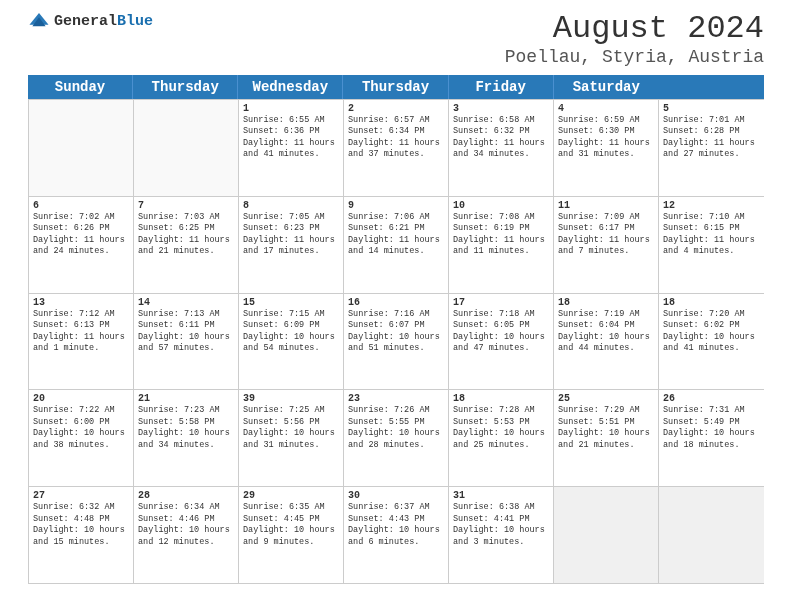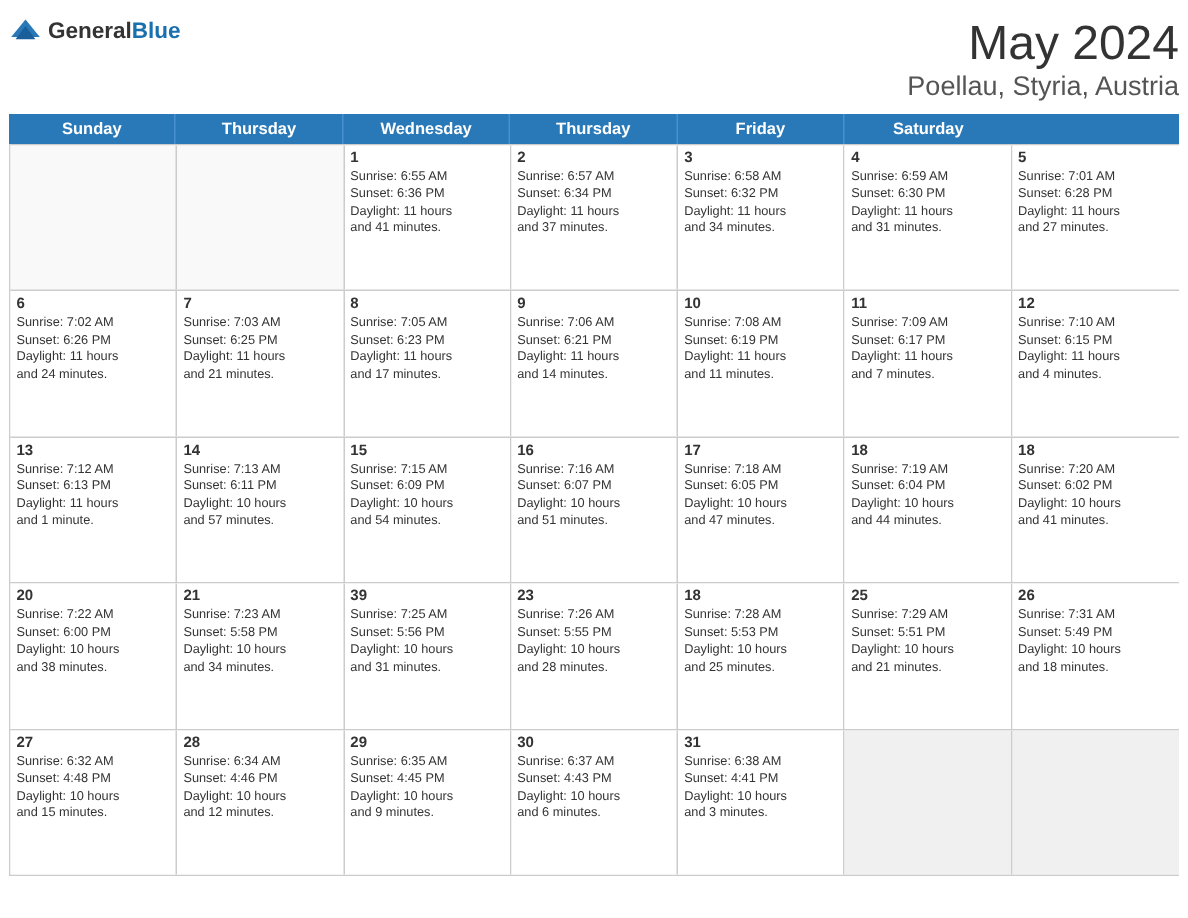--- a/index.html
+++ b/index.html
@@ -6,23 +6,24 @@
     body {
       font-family: Arial, sans-serif;
       background: #fff;
       width: 792px;
       height: 612px;
       overflow: hidden;
     }
     .page {
       width: 792px;
       height: 594px;
-      padding: 10px 6px;
+      padding: 10px 28px;
       display: flex;
       flex-direction: column;
+      font-family: Liberation Mono, monospace;
     }
     .header {
       display: flex;
       align-items: flex-start;
       justify-content: space-between;
       margin-bottom: 8px;
     }
     .logo {
       display: flex;
       align-items: center;
@@ -59,21 +60,21 @@
       display: flex;
       flex-direction: column;
     }
     .cal-header {
       display: grid;
       grid-template-columns: repeat(7, 1fr);
       background: #2979b8;
     }
     .cal-header-cell {
       color: #fff;
-      font-size: 11px;
+      font-size: 14px;
       font-weight: bold;
       padding: 4px 4px;
       text-align: center;
       border-right: 1px solid #4a90d0;
     }
     .cal-header-cell:last-child { border-right: none; }
     .cal-body {
       flex: 1;
       display: flex;
       flex-direction: column;
@@ -118,21 +119,21 @@
     <div class="logo">
       <svg class="logo-icon" viewBox="0 0 30 30" xmlns="http://www.w3.org/2000/svg">
         <polygon points="15,4 28,20 2,20" fill="#2979b8"></polygon>
         <polygon points="15,10 24,22 6,22" fill="#1a5f9a"></polygon>
       </svg>
       <div>
         <span class="logo-text-general">General</span><span class="logo-text-blue">Blue</span>
       </div>
     </div>
     <div class="title-block">
-      <div class="title-month">May 2024</div>
+      <div class="title-month">August 2024</div>
       <div class="title-location">Poellau, Styria, Austria</div>
     </div>
   </div>
 
   <div class="calendar">
     <div class="cal-header">
     <div class="cal-header-cell">Sunday</div>
         <div class="cal-header-cell">Thursday</div>
         <div class="cal-header-cell">Wednesday</div>
         <div class="cal-header-cell">Thursday</div>

